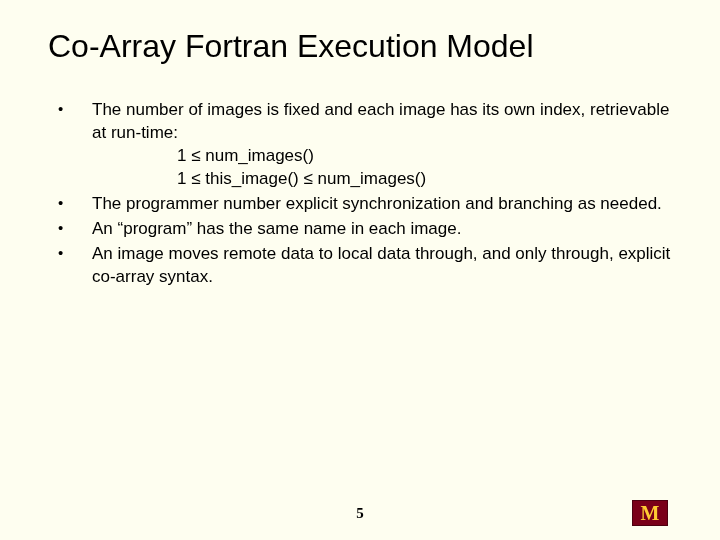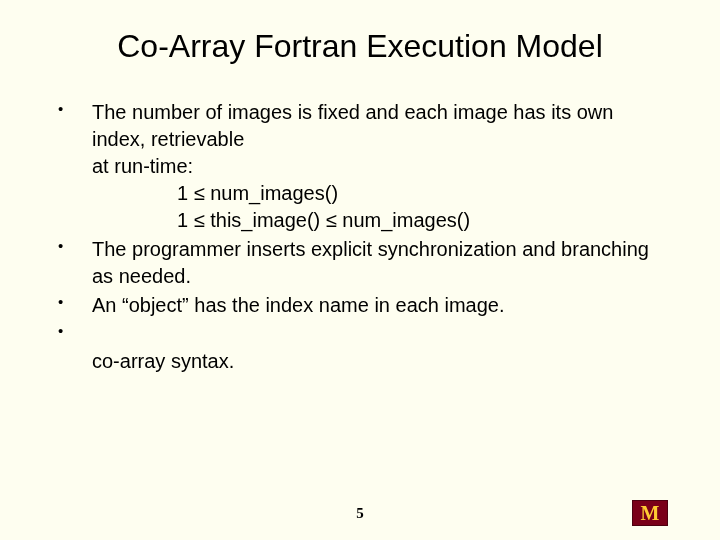--- a/index.html
+++ b/index.html
@@ -15,29 +15,29 @@
   }
   .slide {
     width: 720px;
     height: 540px;
     box-sizing: border-box;
     padding: 28px 48px 0 48px;
     position: relative;
   }
   .title {
     font-size: 32px;
-    text-align: center;
+    text-align: left;
     margin: 0 0 34px 0;
     font-weight: normal;
   }
   ul.bullets {
     list-style: none;
     margin: 0;
     padding: 0 0 0 4px;
-    font-size: 20px;
+    font-size: 17px;
     line-height: 1.35;
   }
   ul.bullets > li {
     position: relative;
     padding-left: 40px;
     margin-bottom: 2px;
   }
   ul.bullets > li::before {
     content: "•";
     position: absolute;
@@ -93,27 +93,27 @@
   <h1 class="title">Co-Array Fortran Execution Model</h1>
 
   <ul class="bullets">
     <li>
       <span>The number of images is fixed and each image has its own index, retrievable</span><br>
       <span>at run-time:</span><br>
       <span class="sub">1 ≤ num_images()</span>
       <span class="sub">1 ≤ this_image()  ≤ num_images()</span>
     </li>
     <li>
-      <span>The programmer inserts explicit synchronization and branching as needed.</span>
+      <span>The programmer number explicit synchronization and branching as needed.</span>
     </li>
     <li>
-      <span>An “object” has the index name in each image.</span>
+      <span>An “program” has the same name in each image.</span>
     </li>
     <li>
-      <br>
+      <span>An image moves remote data to local data through, and only through, explicit</span><br>
       <span>co-array syntax.</span>
     </li>
   </ul>
 
   <div class="page-number">5</div>
 
   <div class="logo">
     <div class="logo-bg"></div>
     <div class="logo-m">M</div>
   </div>

